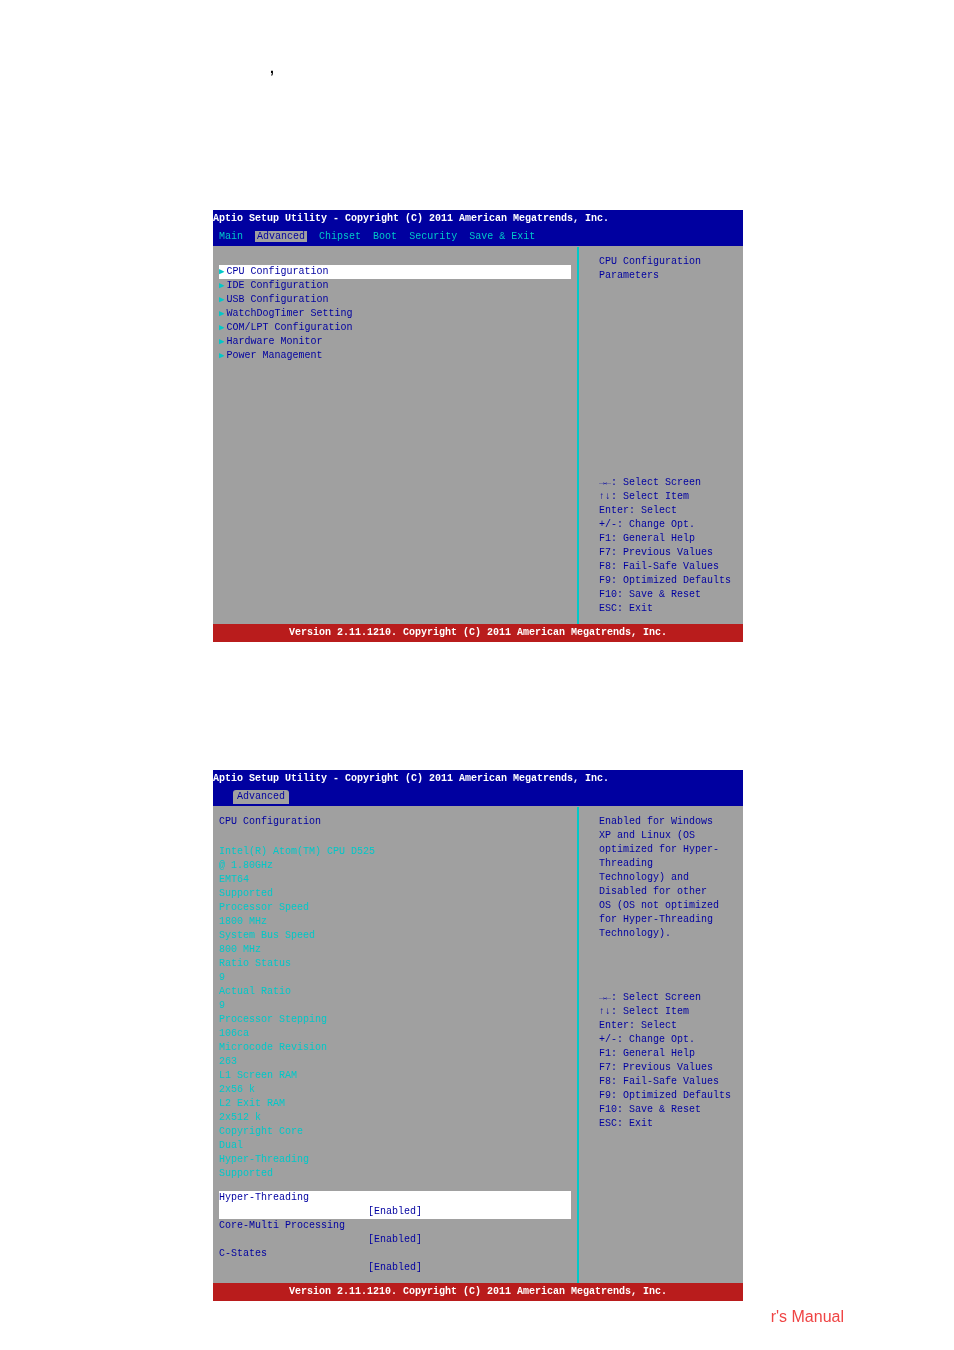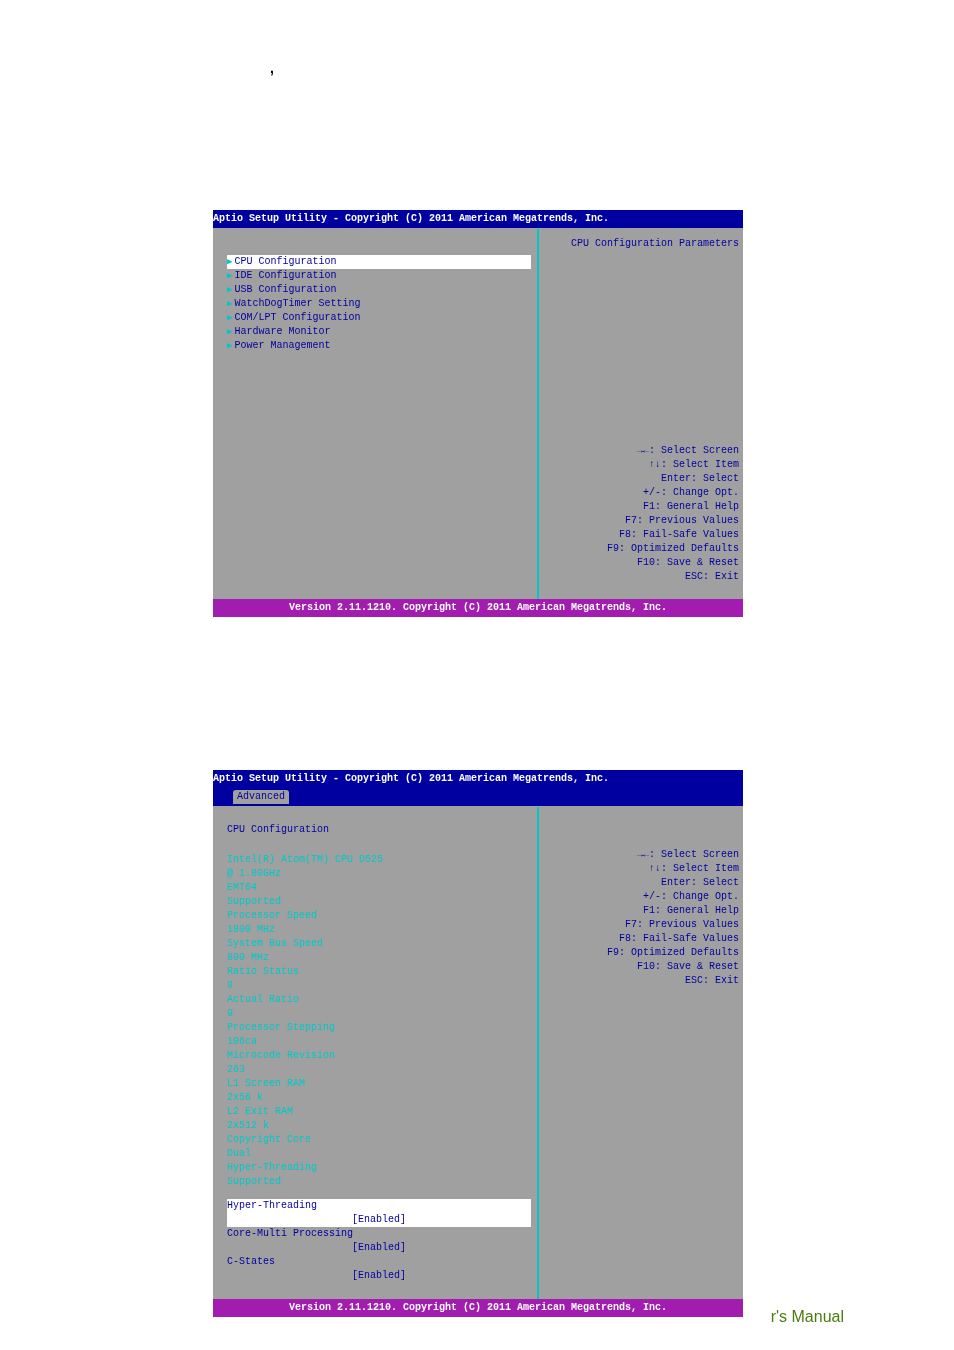--- a/index.html
+++ b/index.html
@@ -18,21 +18,21 @@
     font-size: 14px;
     font-weight: bold;
     color: #000;
   }
   .footer {
     position: absolute;
     bottom: 24px;
     right: 110px;
     font-family: Arial, sans-serif;
     font-size: 16px;
-    color: #4d7c0f;
+    color: #ef4444;
   }
   .bios-window {
     position: absolute;
     width: 530px;
     background: #0000a0;
     color: #c8c800;
     font-size: 10px;
     line-height: 14px;
   }
   .win1 { top: 210px; left: 213px; }
@@ -54,30 +54,28 @@
     color: #0000a0;
     padding: 0 2px;
   }
   .body-area {
     display: flex;
     background: #a0a0a0;
     border-top: 1px solid #a0a0a0;
   }
   .left-panel {
     flex: 1;
-    padding: 16px 6px;
+    padding: 8px 6px;
     border-right: 2px solid #00c8c8;
     min-height: 370px;
-    margin-left: 8px;
   }
   .right-panel {
-    width: 204px;
-    padding: 8px 4px;
-    color: #0000a0;
-    text-align: right;
+    width: 164px;
+    padding: 8px 20px;
+    color: #0000a0;
   }
   .right-panel .help-text {
     color: #0000a0;
     margin-bottom: 100px;
   }
   .right-panel .keys {
     color: #0000a0;
     margin-top: 33px;
   }
   .right-panel .keys div { white-space: pre; }
@@ -100,21 +98,21 @@
     flex-direction: column;
   }
   .cpu-row .label { width: 170px; color: #00c8c8; }
   .cpu-row .value { color: #00c8c8; }
   .cpu-row.editable .label { color: #0000a0; }
   .cpu-row.editable .value { color: #0000a0; text-align: center; }
   .cpu-row.selected { background: #fff; }
   .cpu-row.selected .label, .cpu-row.selected .value { color: #0000a0; }
   .section-title { color: #0000a0; margin-bottom: 6px; }
   .status-bar {
-    background: #a21caf;
+    background: #b91c1c;
     color: #fff;
     text-align: center;
     padding: 2px 0;
     font-weight: bold;
   }
   .tab-style {
     display: inline-block;
     background: #a0a0a0;
     color: #0000a0;
     padding: 0 4px;
@@ -123,20 +121,28 @@
   }
   .spacer { height: 10px; }
 </style>
 </head>
 <body>
 
 <div class="comma">,</div>
 
 <div class="bios-window win1">
   <div class="title-bar">Aptio Setup Utility - Copyright (C) 2011 American Megatrends, Inc.</div>
+  <div class="menu-bar">
+    <span>Main</span>
+    <span class="active">Advanced</span>
+    <span>Chipset</span>
+    <span>Boot</span>
+    <span>Security</span>
+    <span>Save &amp; Exit</span>
+  </div>
   <div class="body-area">
     <div class="left-panel">
       <div class="spacer"></div>
       <div class="menu-item selected"><span class="arrow">▶</span><span>CPU Configuration</span></div>
       <div class="menu-item"><span class="arrow">▶</span><span>IDE Configuration</span></div>
       <div class="menu-item"><span class="arrow">▶</span><span>USB Configuration</span></div>
       <div class="menu-item"><span class="arrow">▶</span><span>WatchDogTimer Setting</span></div>
       <div class="menu-item"><span class="arrow">▶</span><span>COM/LPT Configuration</span></div>
       <div class="menu-item"><span class="arrow">▶</span><span>Hardware Monitor</span></div>
       <div class="menu-item"><span class="arrow">▶</span><span>Power  Management</span></div>
@@ -226,20 +232,21 @@
       <div class="cpu-row editable">
           <span class="label">Core-Multi Processing</span>
           <span class="value">[Enabled]</span>
         </div>
       <div class="cpu-row editable">
           <span class="label">C-States</span>
           <span class="value">[Enabled]</span>
         </div>
     </div>
     <div class="right-panel">
+      <div class="help-text" style="margin-bottom:50px;">Enabled for Windows XP and Linux (OS optimized for Hyper-Threading Technology) and Disabled for other OS (OS not optimized for Hyper-Threading Technology).</div>
       <div class="keys">
         <div>→←: Select Screen</div>
         <div>↑↓: Select Item</div>
         <div>Enter: Select</div>
         <div>+/-: Change Opt.</div>
         <div>F1: General Help</div>
         <div>F7: Previous Values</div>
         <div>F8: Fail-Safe Values</div>
         <div>F9: Optimized Defaults</div>
         <div>F10: Save &amp; Reset</div>

